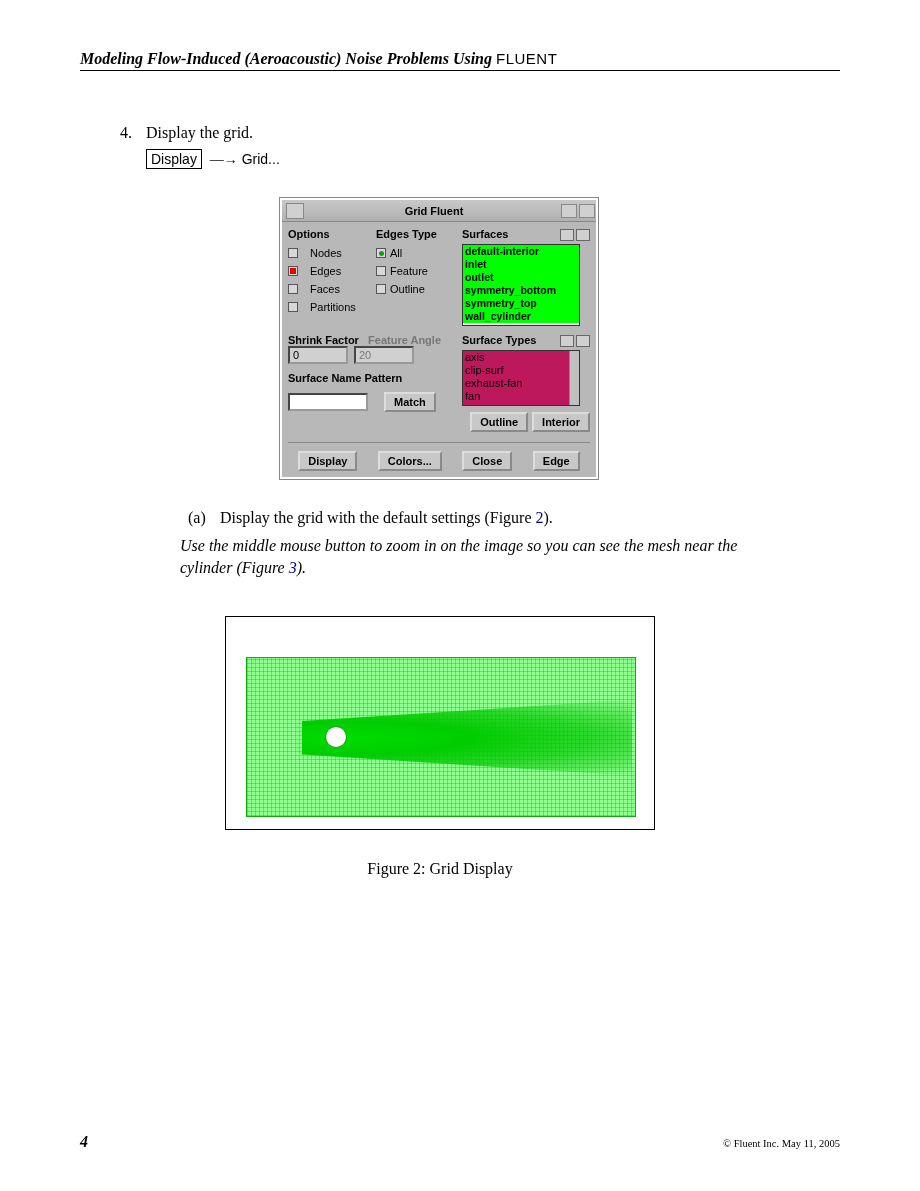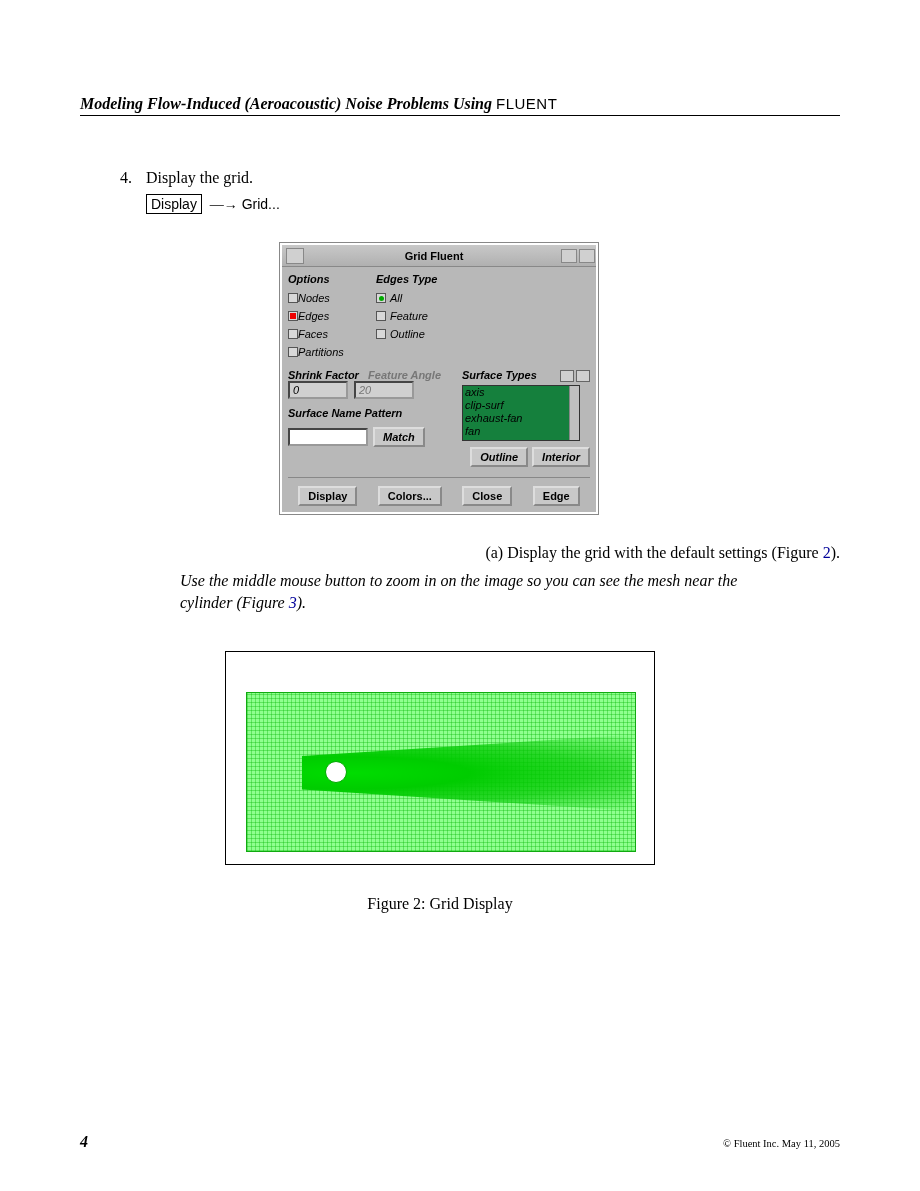--- a/index.html
+++ b/index.html
@@ -15,21 +15,20 @@
   }
   .page {
     padding: 50px 80px 40px 80px;
   }
   .header-title {
     font-family: "Times New Roman", serif;
     font-style: italic;
     font-weight: bold;
     font-size: 16px;
     padding-bottom: 2px;
-    margin-top: 45px;
   }
   .header-title .fluent {
     font-style: normal;
     font-family: Arial, sans-serif;
     font-weight: normal;
     font-size: 15px;
     letter-spacing: 0.5px;
   }
   .header-rule {
     border: none;
@@ -94,25 +93,25 @@
   }
   .titlebar .title { flex: 1; text-align: center; }
   .titlebar .right { display: flex; }
   .titlebar .wbtn {
     width: 16px; height: 14px;
     margin: 0 1px;
     border: 1px solid #888;
     background: #d0d0d0;
   }
   .dialog-body { padding: 6px; background: #b8b8b8; }
-  .panel-row { display: flex; gap: 6px; font-style: italic; }
+  .panel-row { display: flex; gap: 6px; }
   .panel-col { display: flex; flex-direction: column; }
   .section-label { font-weight: bold; font-size: 11px; margin-bottom: 4px; }
   .check {
-    display: flex; align-items: center; gap: 0;
+    display: flex; align-items: center; gap: 12px;
     margin: 3px 0;
     font-size: 11px;
   }
   .check .box {
     width: 10px; height: 10px;
     border: 1px solid #555;
     background: #d8d8d8;
     display: inline-flex;
     align-items: center; justify-content: center;
   }
@@ -133,21 +132,21 @@
     font-size: 10.5px;
   }
   .listbox .item {
     padding: 0 2px;
     background: #0f0;
     font-weight: bold;
     line-height: 13px;
     white-space: nowrap;
   }
   .typelist {
-    background:#15803d;
+    background:#be185d;
     border:1px solid #333;
     width: 118px;
     height: 56px;
     font-size: 11px;
     overflow: hidden;
     position: relative;
   }
   .typelist .titem { padding: 0 2px; line-height: 13px; }
   .scroll-hint {
     position:absolute; right:0; top:0; bottom:0; width:10px;
@@ -166,33 +165,32 @@
     font-size:11px;
   }
   .sunken-input.white { background:#fff; width:80px; }
   .gray { color:#777; }
   .btn3d {
     border:2px outset #ddd; background:#c8c8c8;
     padding:2px 8px; font-weight:bold; font-size:11px;
     cursor:default;
   }
   .pattern-row {
-    display:flex; align-items:center; gap:5px; margin-top:4px;
+    display:flex; align-items:center; gap:16px; margin-top:4px;
   }
   .oi-row { display:flex; gap:4px; justify-content:flex-end; margin-top:6px; }
   .bottom-bar {
     border-top:1px solid #888;
     margin-top:10px; padding-top:8px;
     display:flex; justify-content:space-around;
   }
 
   .substep {
     margin: 20px 0 0 108px;
     font-size: 16px;
-    text-align: right;
   }
   .sub-letter { display:inline-block; width: 28px; }
   .link { color:#009; }
   .instr {
     font-style: italic;
     margin: 8px 0 0 100px;
     width: 560px;
     font-size: 16px;
     line-height: 1.4;
   }
@@ -319,20 +317,34 @@
             <div class="radio">
                 <span class="dot"></span>
                 <span>Feature</span>
               </div>
             <div class="radio">
                 <span class="dot"></span>
                 <span>Outline</span>
               </div>
           </div>
 
+          <div class="panel-col" style="flex:1">
+            <div class="label-row">
+              <span class="section-label">Surfaces</span>
+              <span><span class="minibtn"></span><span class="minibtn"></span></span>
+            </div>
+            <div class="listbox">
+              <div class="item">default-interior</div>
+              <div class="item">inlet</div>
+              <div class="item">outlet</div>
+              <div class="item">symmetry_bottom</div>
+              <div class="item">symmetry_top</div>
+              <div class="item">wall_cylinder</div>
+            </div>
+          </div>
         </div>
 
         <div class="panel-row" style="margin-top:8px">
           <div class="panel-col" style="width:168px">
             <div>
               <span class="section-label">Shrink Factor</span>
               &nbsp;
               <span class="section-label gray">Feature Angle</span>
             </div>
             <div style="display:flex; gap:6px">

